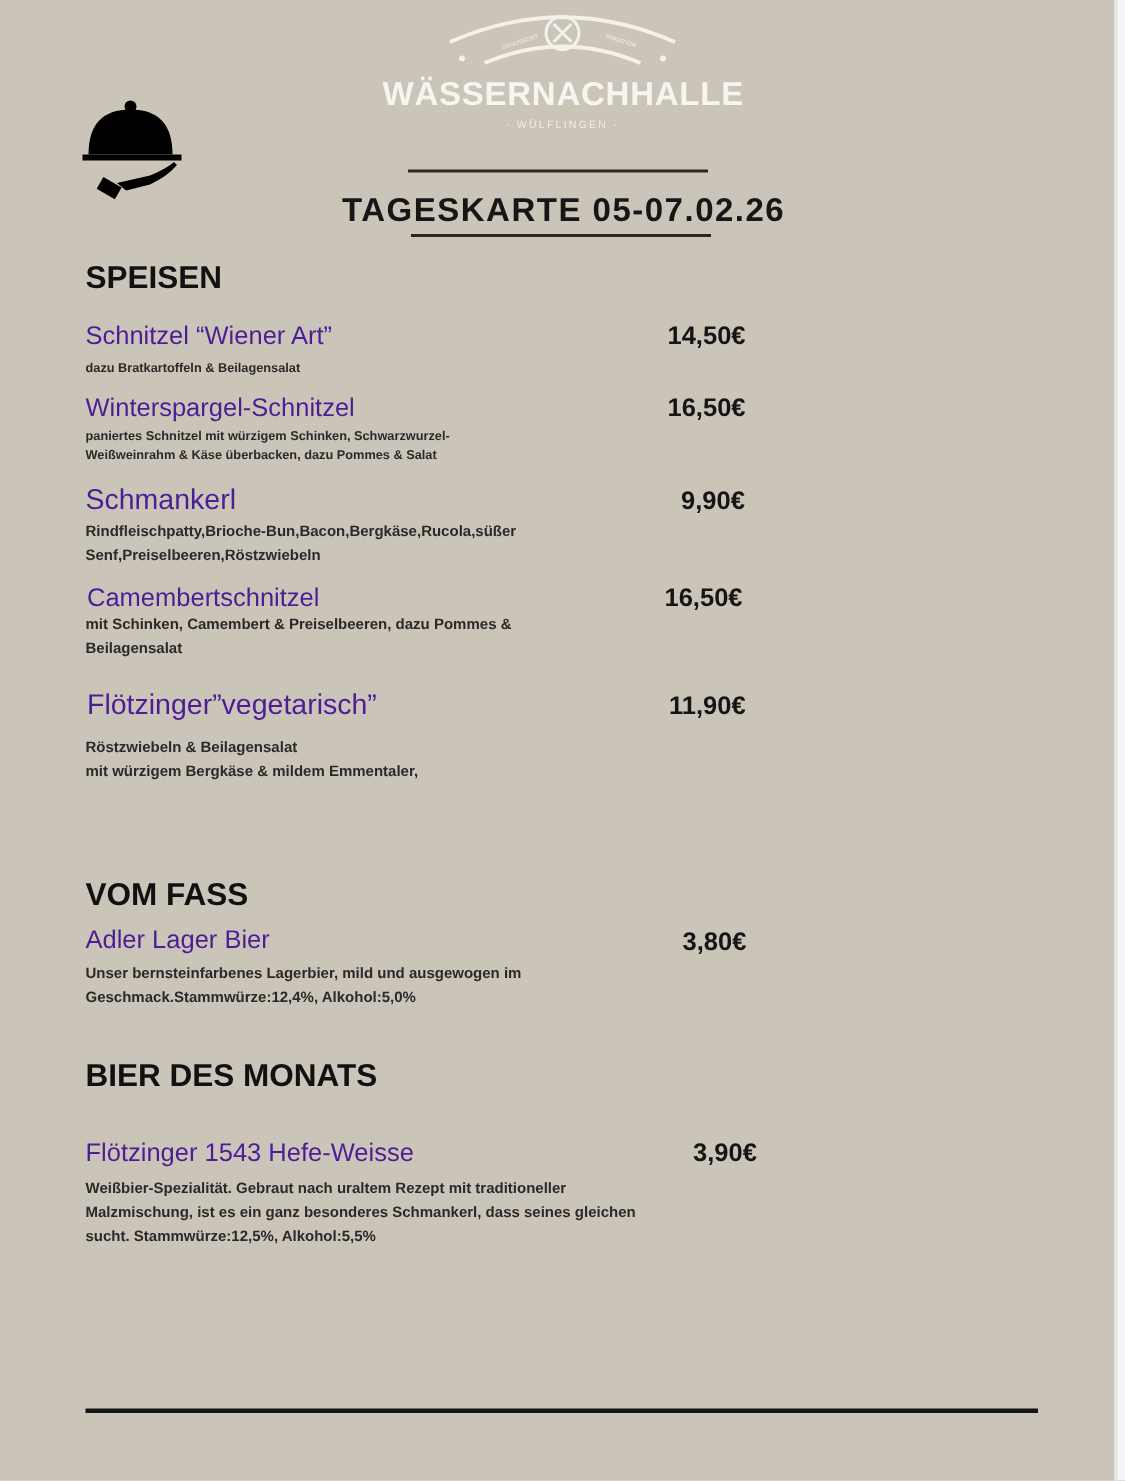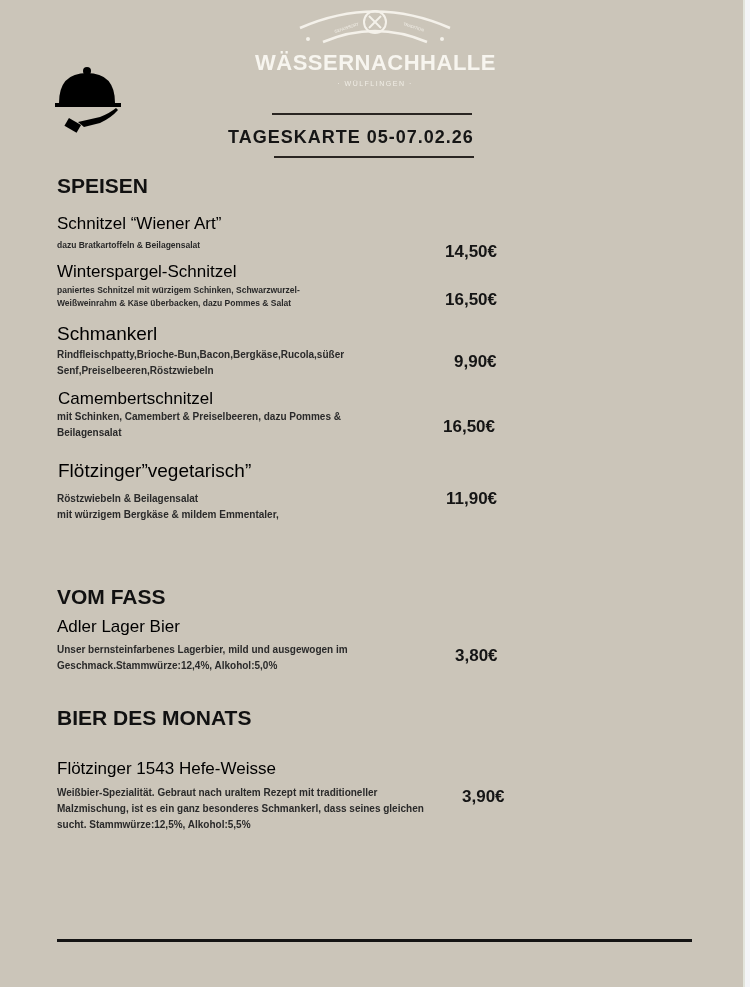--- a/index.html
+++ b/index.html
@@ -5,26 +5,26 @@
   html, body { margin:0; padding:0; }
   body { width:750px; height:987px; background:#f4f5f8; position:relative; overflow:hidden; font-family:"Liberation Sans", sans-serif; color:#1a1a1a; }
   .page { position:absolute; left:0; top:0; width:743px; height:987px; background:#cbc5b9; }
   .edge { position:absolute; left:743px; top:0; width:2px; height:987px; background:#e3e5dc; }
   .abs { position:absolute; }
   .logo { left:255px; top:0; width:240px; height:100px; }
   .logo-title { position:absolute; left:0; top:50px; width:240px; text-align:center; color:#f7f5ef; font-weight:bold; font-size:22px; letter-spacing:0.5px; }
   .logo-sub { position:absolute; left:0; top:80px; width:240px; text-align:center; color:#f1eee6; font-size:7px; letter-spacing:1.5px; }
   .cloche { left:54px; top:65px; width:70px; height:75px; }
   .rule { background:#2a2622; height:2px; }
-  .tages { left:228px; top:127px; width:275px; font-weight:bold; font-size:18px; letter-spacing:1px; color:#161616; white-space:nowrap; }
+  .tages { left:228px; top:127px; width:275px; font-weight:bold; font-size:22px; letter-spacing:1px; color:#161616; white-space:nowrap; }
   .h-sec { font-weight:bold; font-size:21px; color:#111; white-space:nowrap; }
-  .item { font-size:17px; color:#000000; white-space:nowrap; }
+  .item { font-size:17px; color:#4c1d95; white-space:nowrap; }
   .desc { font-size:10px; font-weight:bold; color:#2a2a2a; line-height:16px; }
   .desc.small { font-size:8.5px; line-height:13px; }
-  .price { font-size:17px; font-weight:bold; color:#151515; white-space:nowrap;margin-top:28px; }
+  .price { font-size:17px; font-weight:bold; color:#151515; white-space:nowrap; }
   .bottom-rule { left:57px; top:939px; width:635px; height:3px; background:#141414; }
 </style>
 </head>
 <body>
 
 <div class="page">
 
   <div class="abs logo">
     <svg width="240" height="55" viewBox="0 0 240 55">
       <path d="M45 28 Q120 -5 195 28" stroke="#f4f1ea" stroke-width="2.5" fill="none"></path>

